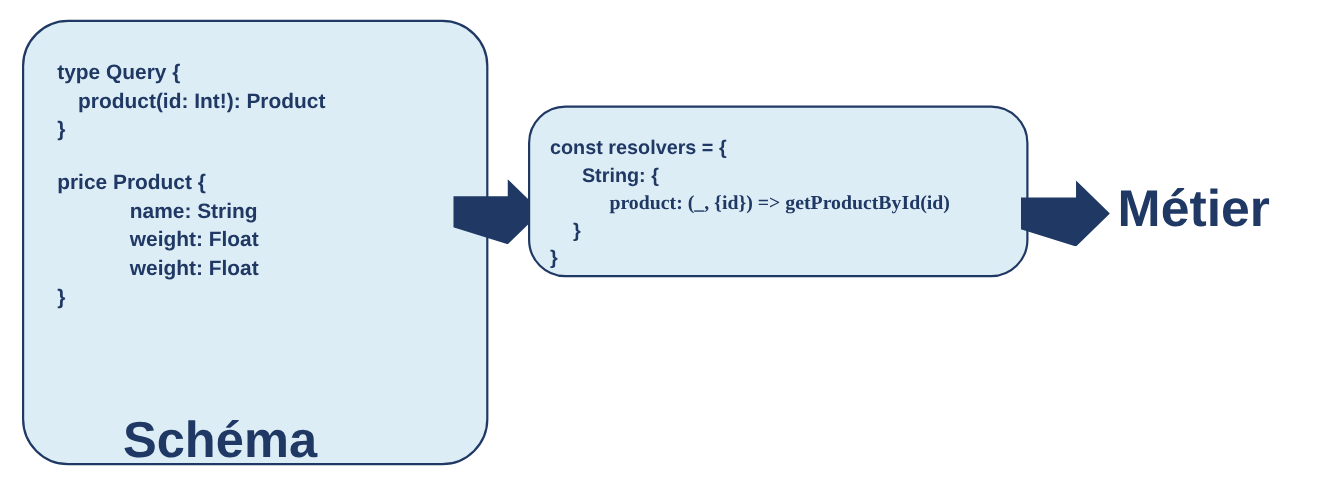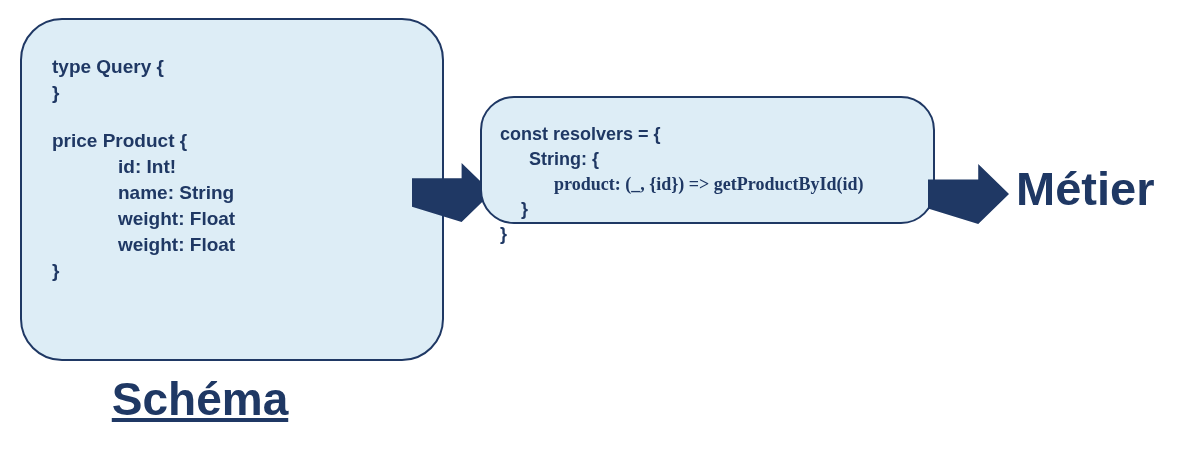--- a/index.html
+++ b/index.html
@@ -13,27 +13,27 @@
     position:relative;width:1204px;height:456px;background:var(--background);
     overflow:hidden;color:var(--navy);
   }
   .code-box{
     position:absolute;box-sizing:border-box;
     background:var(--box_fill);
     border:2.5px solid var(--navy);
     font-weight:bold;color:var(--navy);
   }
   .schema-box{
-    left:20px;top:18px;width:424px;height:343px;
+    left:20px;top:18px;width:424px;height:405px;
     border-radius:42px;
     padding:34px 16px 0 30px;
     font-size:19px;line-height:26px;
   }
   .resolvers-box{
-    left:480px;top:96px;width:455px;height:128px;
+    left:480px;top:96px;width:455px;height:156px;
     border-radius:34px;
     padding:24px 12px 0 18px;
     font-size:18px;line-height:25px;
   }
   .code-line{white-space:nowrap;}
   .spacer{height:22px;}
   
   .s-ind1{padding-left:19px;}
   .s-ind3{padding-left:66px;}
   
@@ -42,41 +42,41 @@
   .r-indb{padding-left:21px;}
   .block-arrow{
     position:absolute;background:var(--navy);
     clip-path:polygon(0 26%,62% 26%,62% 0,100% 50%,62% 100%,0 74%);
   }
   .arrow-1{left:412px;top:163px;width:80px;height:59px;}
   .arrow-2{left:928px;top:164px;width:81px;height:60px;}
   .caption{
     position:absolute;top:372px;
     font-size:46px;font-weight:bold;color:var(--navy);
-    text-align:center;line-height:1.2;text-decoration:underline;
+    text-align:center;line-height:1.2;
   }
   .caption-schema{left:50px;width:300px;}
   .caption-resolvers{left:557px;width:300px;}
   .metier{
     position:absolute;left:968px;top:162px;width:178px;
     font-size:47px;font-weight:bold;color:var(--navy);
     line-height:1.15;white-space:nowrap;margin-left:48px;
   }
 </style>
 </head>
 <body>
 
 <div class="canvas">
 
   <div class="code-box schema-box">
     <div class="code-line">type Query {</div>
+    <div class="code-line s-ind1">product(id: Int!): Product</div>
     <div class="code-line">}</div>
     <div class="spacer"></div>
     <div class="code-line">price Product {</div>
-    <div class="code-line s-ind3">id: Int!</div>
     <div class="code-line s-ind3">name: String</div>
     <div class="code-line s-ind3">weight: Float</div>
     <div class="code-line s-ind3">weight: Float</div>
     <div class="code-line">}</div>
   </div>
 
   <div class="block-arrow arrow-1"></div>
 
   <div class="code-box resolvers-box">
     <div class="code-line">const resolvers = {</div>

